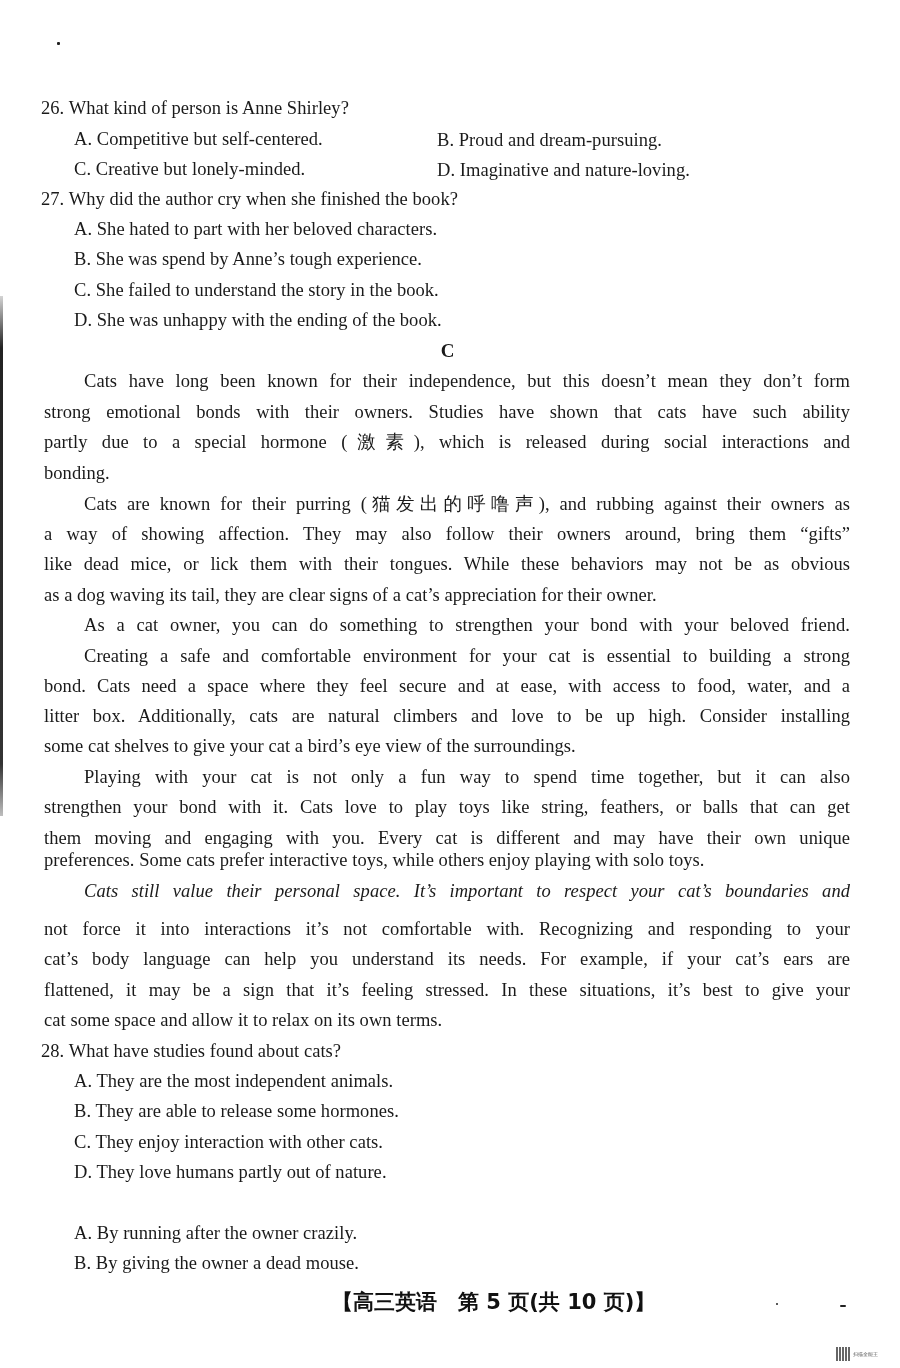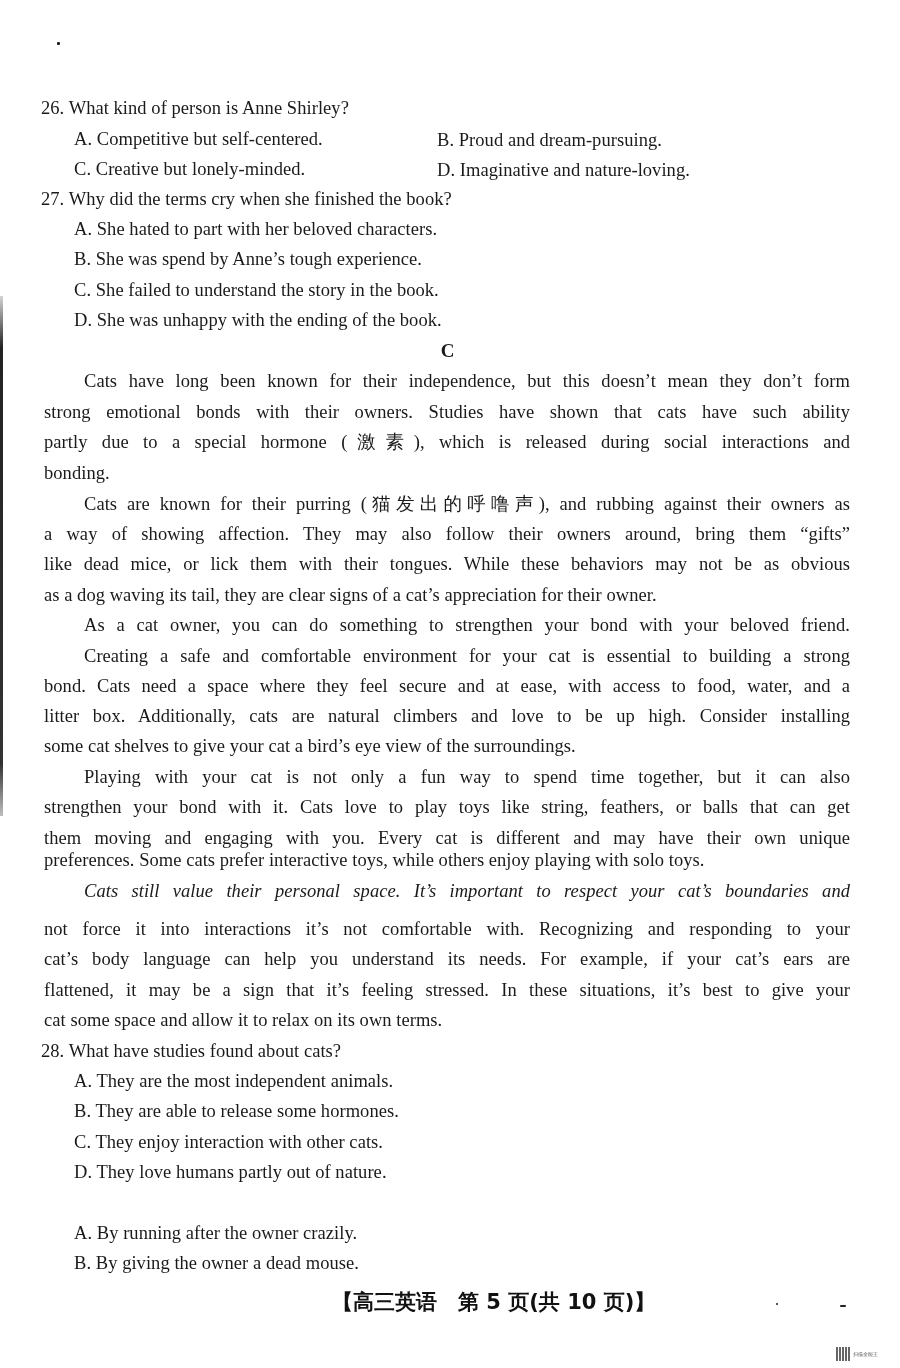--- a/index.html
+++ b/index.html
@@ -74,21 +74,21 @@
     <span>C.</span>
     <span>Creative but lonely-minded.</span>
   </div>
   <div class="line opt-b" style="top:159px;">
     <span>D.</span>
     <span>Imaginative and nature-loving.</span>
   </div>
 
   <div class="line q" style="top:188px;">
     <span>27.</span>
-    <span>Why did the terms cry when she finished the book?</span>
+    <span>Why did the author cry when she finished the book?</span>
   </div>
   <div class="line opt" style="top:218px;">
     <span>A.</span>
     <span>She hated to part with her beloved characters.</span>
   </div>
   <div class="line opt" style="top:248px;">
     <span>B.</span>
     <span>She was spend by Anne’s tough experience.</span>
   </div>
   <div class="line opt" style="top:279px;">

